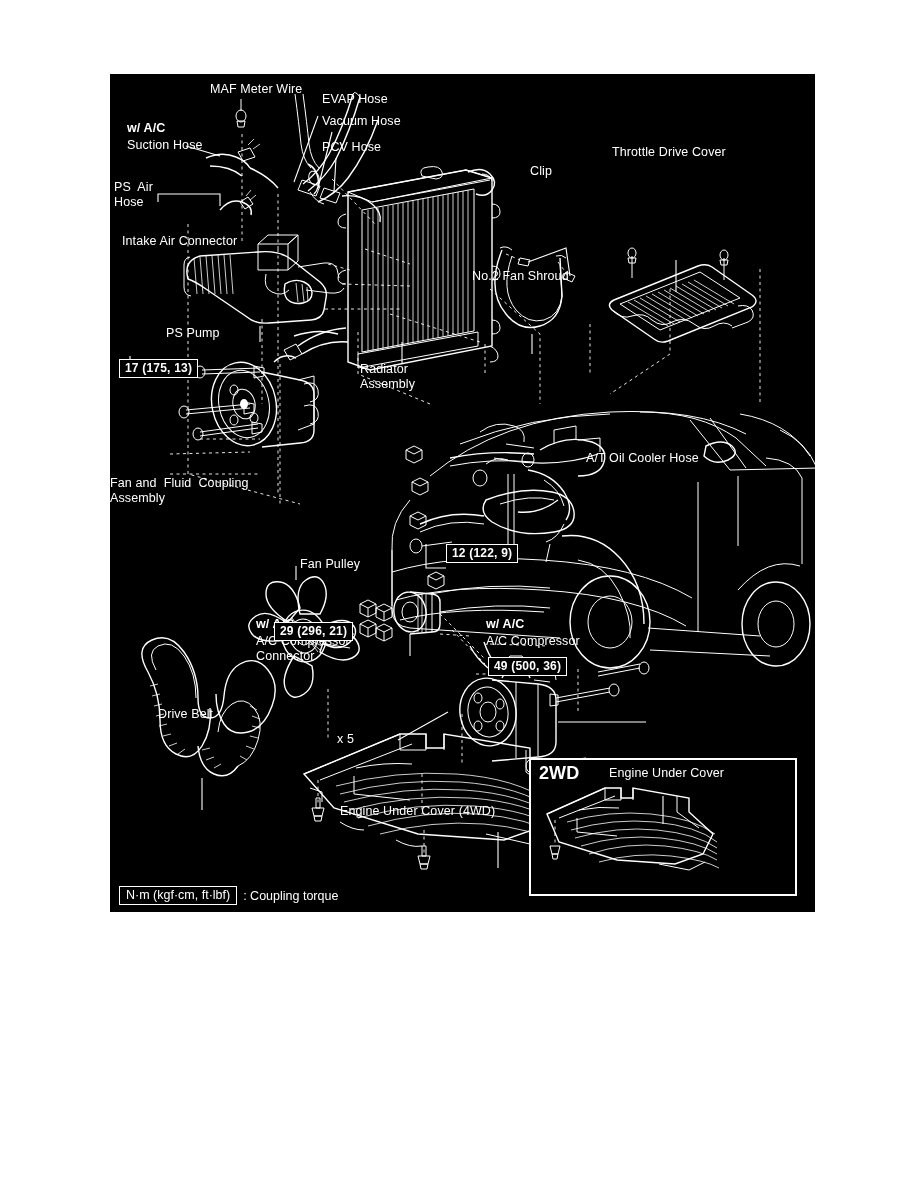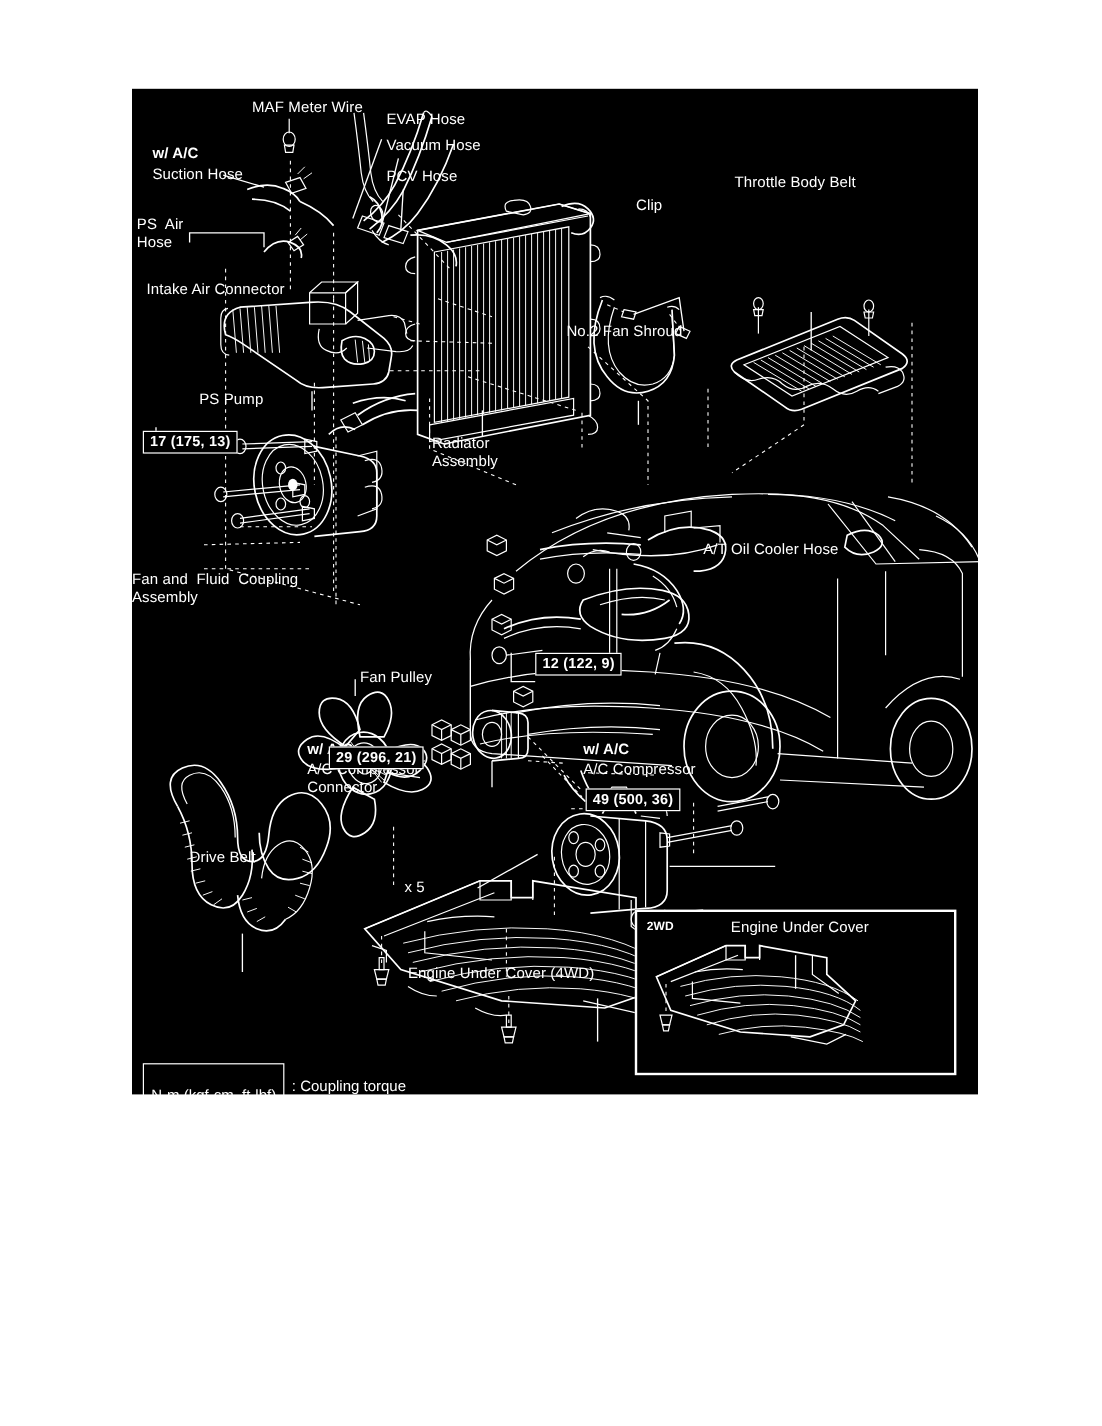--- a/index.html
+++ b/index.html
@@ -15,21 +15,21 @@
 
   
   .torque{position:absolute;border:1.5px solid #ffffff;color:#ffffff;font-size:12px;font-weight:bold;
           padding:1px 5px 2px 5px;white-space:nowrap;background:#000;letter-spacing:.2px;}
 
   
   #inset{position:absolute;border:2px solid #ffffff;background:#000;}
 
   
   #legend{position:absolute;display:flex;align-items:center;gap:6px;color:#fff;font-size:12.5px;}
-  #legend .box{border:1.5px solid #fff;padding:19px 6px 2px 6px;font-size:12.5px;white-space:nowrap;}
+  #legend .box{border:1.5px solid #fff;padding:1px 6px 2px 6px;font-size:12.5px;white-space:nowrap;}
 
   svg{position:absolute;left:0;top:0;overflow:visible;}
   .ln{stroke:#ffffff;stroke-width:1;fill:none;}
   .ln2{stroke:#ffffff;stroke-width:1.4;fill:none;}
   .lnthin{stroke:#ffffff;stroke-width:.8;fill:none;}
   .dash{stroke:#ffffff;stroke-width:.9;fill:none;stroke-dasharray:3 3.5;}
   .leader{stroke:#ffffff;stroke-width:1.1;fill:none;}
   .fillw{fill:#ffffff;stroke:none;}
   .nofill{fill:none;}
 </style>
@@ -556,40 +556,40 @@
           <path class="ln" d="M36 28 q20 -4 40 -2"></path>
           <path class="ln" d="M34 36 l0 14 l40 4"></path>
           <path class="ln" d="M134 14 l0 16 l22 16"></path>
           <path class="ln" d="M116 82 l30 6 l16 -8"></path>
           <path class="dash" d="M12 38 l0 26"></path>
           <path class="ln" d="M7 64 l10 0 l-2 8 l-6 0z"></path>
           <path class="ln" d="M9 72 l6 0 l-1 5 l-4 0z"></path>
           <path class="leader" d="M120 42 l0 -28"></path>
         </g>
       </svg>
-      <span class="lbl b" style="left:8px;top:6px;font-size:10px;">2WD</span>
+      <span class="lbl b" style="left:8px;top:6px;font-size:18px;">2WD</span>
       <span class="lbl" style="left:78px;top:6px;">Engine Under Cover</span>
     </div>
 
     <span class="lbl" style="left:100px;top:8px;">MAF Meter Wire</span>
     <span class="lbl" style="left:212px;top:18px;">EVAP Hose</span>
     <span class="lbl" style="left:212px;top:40px;">Vacuum Hose</span>
     <span class="lbl" style="left:212px;top:66px;">PCV Hose</span>
 
     <span class="lbl b" style="left:17px;top:47px;">w/ A/C</span>
     <span class="lbl" style="left:17px;top:64px;">Suction Hose</span>
     <span class="lbl" style="left:4px;top:106px;">PS  Air
 Hose</span>
     <span class="lbl" style="left:12px;top:160px;">Intake Air Connector</span>
 
     <span class="lbl" style="left:250px;top:288px;">Radiator
 Assembly</span>
     <span class="lbl" style="left:420px;top:90px;">Clip</span>
     <span class="lbl" style="left:362px;top:195px;">No.2 Fan Shroud</span>
-    <span class="lbl" style="left:502px;top:71px;">Throttle Body Belt</span>
+    <span class="lbl" style="left:502px;top:71px;">Throttle Drive Cover</span>
 
     <span class="lbl" style="left:56px;top:252px;">PS Pump</span>
     <span class="lbl" style="left:0px;top:402px;">Fan and  Fluid  Coupling
 Assembly</span>
     <span class="lbl" style="left:190px;top:483px;">Fan Pulley</span>
     <span class="lbl" style="left:476px;top:377px;">A/T Oil Cooler Hose</span>
 
     <span class="lbl b" style="left:146px;top:543px;">w/ A/C</span>
     <span class="lbl" style="left:146px;top:560px;">A/C Compressor
 Connector</span>

